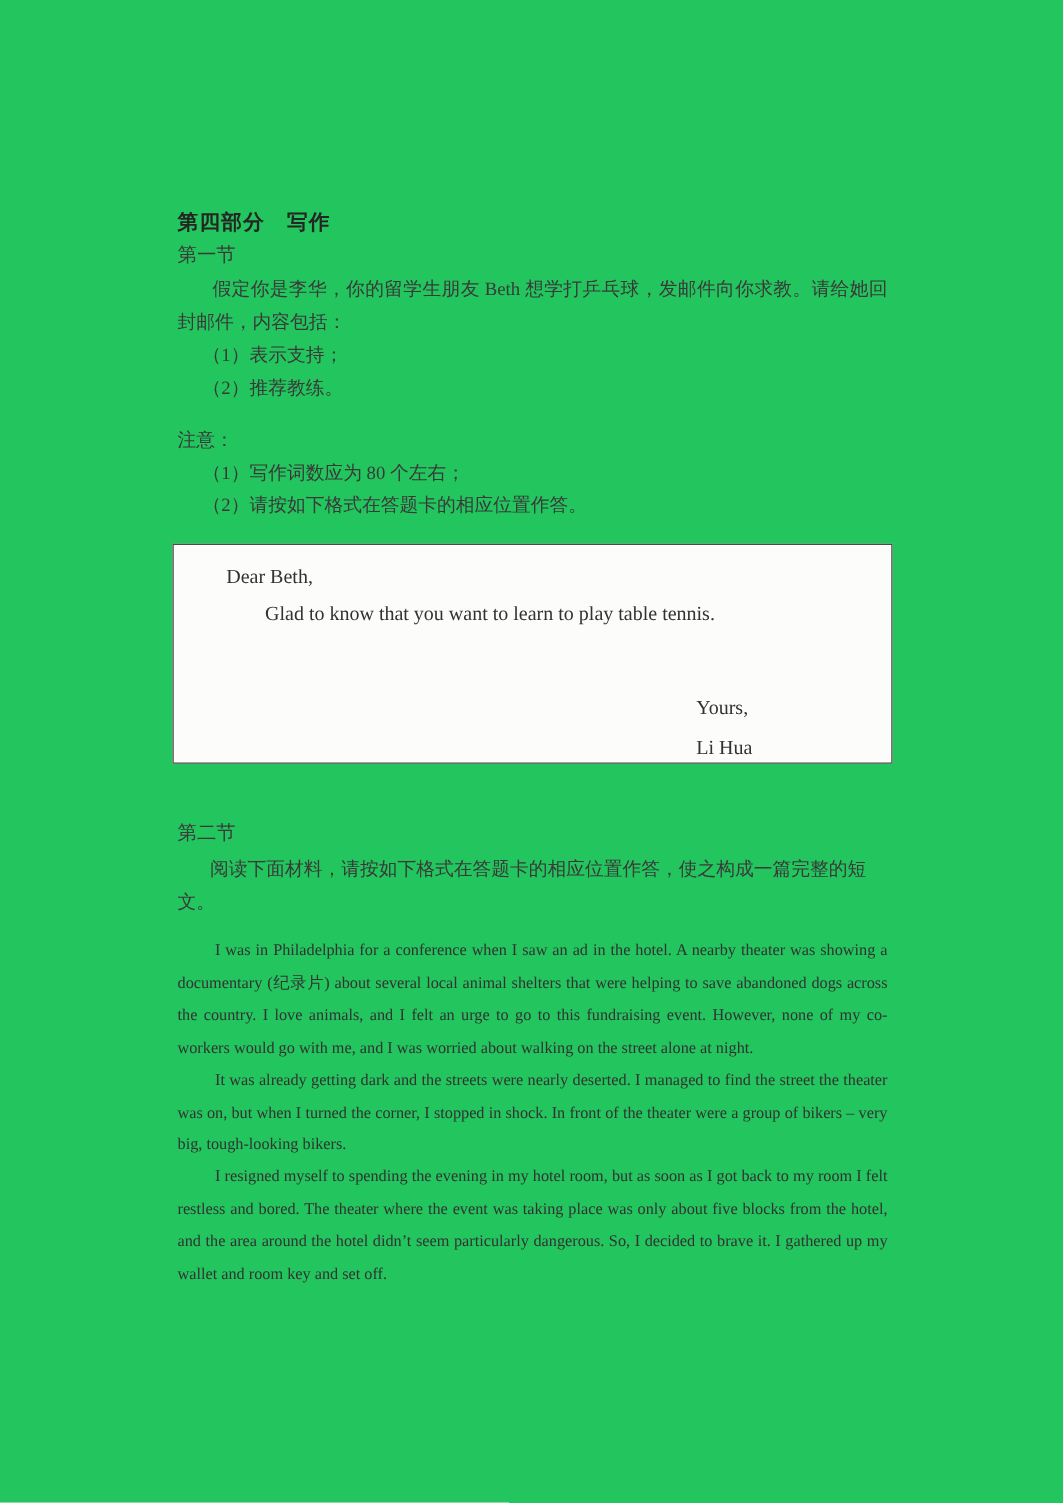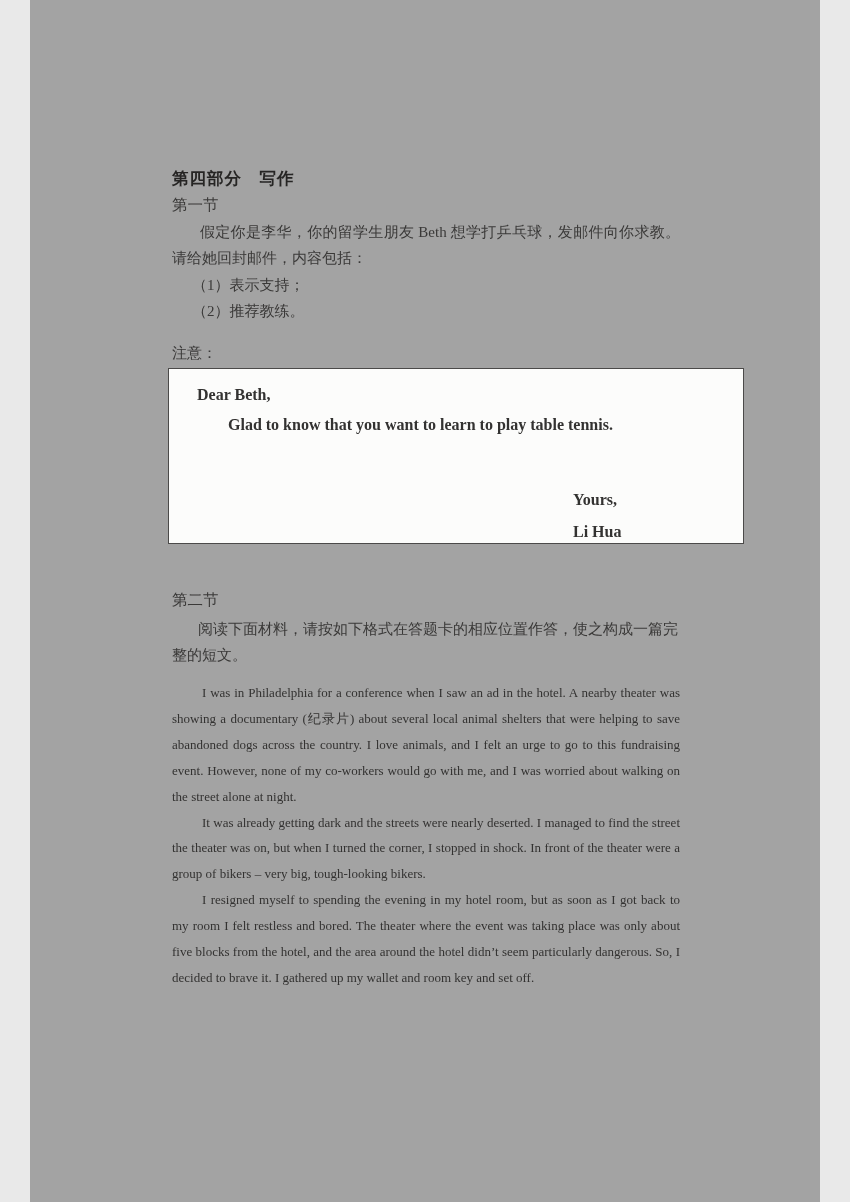--- a/index.html
+++ b/index.html
@@ -2,24 +2,24 @@
 <html><head>
 <meta charset="utf-8">
 <style>
   html, body {
     margin: 0;
     padding: 0;
     background: #e9e9e9;
   }
   .page {
     position: relative;
-    width: 790px;
+    width: 850px;
     height: 1202px;
     margin: 0 auto;
-    background: #a3a3a3;
+    background: #22c55e;
     box-sizing: border-box;
     padding: 168px 140px 0 142px;
     font-family: "Liberation Serif", "DejaVu Serif", serif;
     color: #333231;
     overflow: hidden;
   }
   .part-heading {
     font-family: "Liberation Sans", "DejaVu Sans", sans-serif;
     font-size: 16.5px;
     line-height: 20px;
@@ -51,26 +51,25 @@
   .notice-label {
     font-size: 15px;
     line-height: 26px;
     margin-top: 16px;
     color: #3a3938;
   }
   .letter-box {
     box-sizing: border-box;
     width: 576px;
     height: 176px;
-    margin-top: 2px;
+    margin-top: 17px;
     margin-left: -4px;
     border: 1.5px solid #4b4a49;
-    padding: 13px 30px 0 28px;
+    padding: 13px 30px 0 42px;
     background: #fcfcfb;
-    font-weight: bold;
   }
   .letter-salutation {
     font-size: 16px;
     line-height: 26px;
     color: #333231;
   }
   .letter-opening {
     font-size: 16px;
     line-height: 26px;
     margin-top: 4px;
@@ -121,20 +120,24 @@
 
   <div class="cn-par">假定你是李华，你的留学生朋友 Beth 想学打乒乓球，发邮件向你求教。请给她回封邮件，内容包括：</div>
 
   <div class="points">
     <div class="point-item">（1）表示支持；</div>
     <div class="point-item">（2）推荐教练。</div>
   </div>
 
   <div class="notice-label">注意：</div>
 
+  <div>
+    <div class="note-item">（1）写作词数应为 80 个左右；</div>
+    <div class="note-item">（2）请按如下格式在答题卡的相应位置作答。</div>
+  </div>
 
   <div class="letter-box">
     <div class="letter-salutation">Dear Beth,</div>
     <div class="letter-opening">Glad to know that you want to learn to play table tennis.</div>
     <div class="letter-closing-block">
       <div class="letter-closing">Yours,</div>
       <div class="letter-signature">Li Hua</div>
     </div>
   </div>
 

